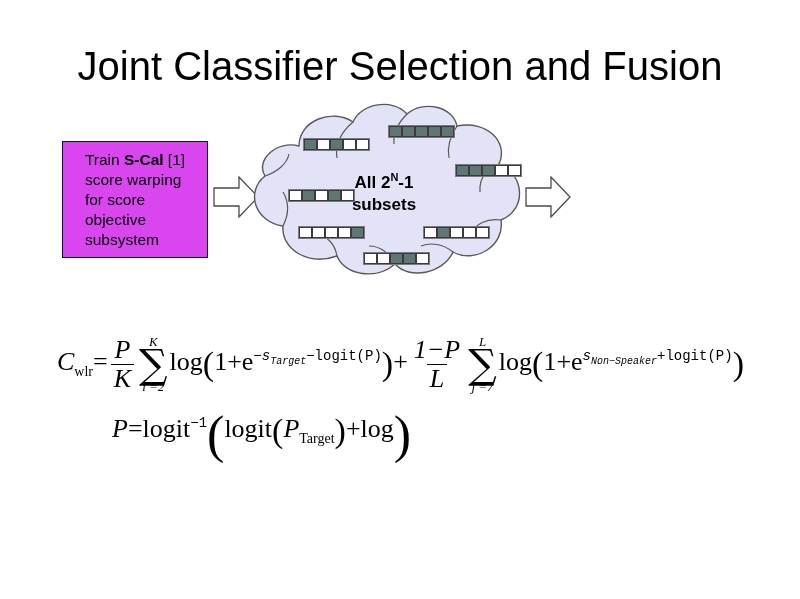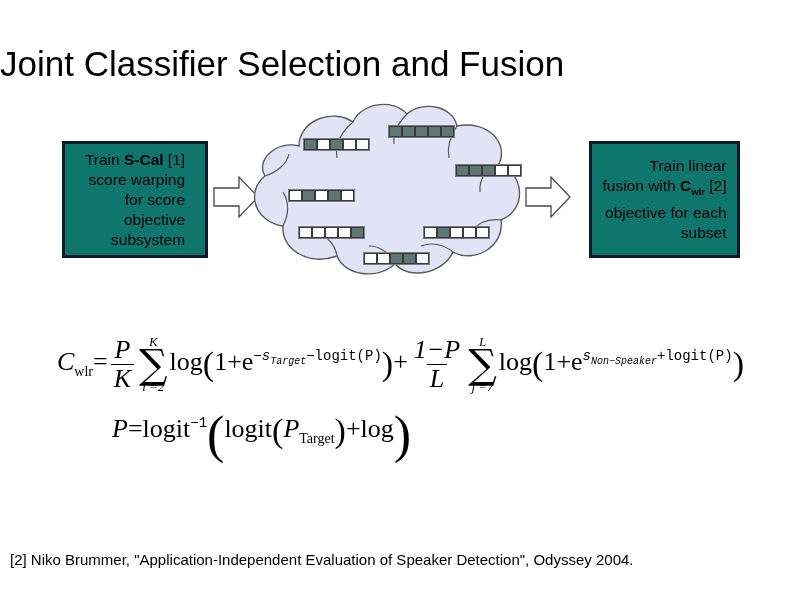--- a/index.html
+++ b/index.html
@@ -10,37 +10,37 @@
     font-family:"Liberation Sans", sans-serif;
     color:#000000;
     overflow:hidden;
     position:relative;
   }
   #slide{position:relative;width:800px;height:599px;}
 
   
   .title{
     position:absolute;left:0;top:44px;width:800px;
-    text-align:left;
-    font-size:35px;
+    text-align:center;
+    font-size:40px;
     font-weight:400;
     letter-spacing:0px;
     font-family:"Liberation Sans", sans-serif;
     color:#000;
     white-space:nowrap;
   }
 
   
   .procbox{
     position:absolute;
-    border:3px solid #0f172a;
-    background:#0f766e;
+    border:1px solid #0f172a;
+    background:#d946ef;
     box-sizing:border-box;
     display:flex;align-items:center;justify-content:center;
-    text-align:right;
+    text-align:left;
     font-size:15.5px;
     line-height:20px;
     color:#000;
   }
   #left-box{left:62px;top:141px;width:146px;height:117px;}
   #right-box{left:589px;top:141px;width:151px;height:117px;}
   .procbox .inner{padding:0 4px;}
   .procbox b{font-weight:bold;}
   .sub{font-size:9.5px;vertical-align:sub;font-weight:bold;letter-spacing:0;}
 
@@ -142,20 +142,24 @@
       <path d="M262,64 C248,70 242,80 243,92" fill="none" stroke="#595959" stroke-width="1.2"></path>
       <path d="M264,120 C250,118 238,124 234,134" fill="none" stroke="#595959" stroke-width="1.2"></path>
       <path d="M216,152 C206,144 194,142 184,146" fill="none" stroke="#595959" stroke-width="1.2"></path>
       <path d="M158,164 C152,152 142,146 132,146" fill="none" stroke="#595959" stroke-width="1.2"></path>
       <path d="M100,156 C98,144 90,136 80,134" fill="none" stroke="#595959" stroke-width="1.2"></path>
       <path d="M46,126 C52,114 52,102 46,92" fill="none" stroke="#595959" stroke-width="1.2"></path>
       <path d="M28,76 C40,72 50,64 52,54" fill="none" stroke="#595959" stroke-width="1.2"></path>
     </svg>
   </div>
 
+  <div class="cloud-label">
+    <span>All 2</span><span class="sup">N</span><span>-1</span><br>
+    <span>subsets</span>
+  </div>
 
   <div class="strip" id="strip-0" style="left:303px;top:138px;">
       <span class="cell on"></span>
       <span class="cell off"></span>
       <span class="cell on"></span>
       <span class="cell off"></span>
       <span class="cell off"></span>
     </div>
   <div class="strip" id="strip-1" style="left:388px;top:125px;">
       <span class="cell on"></span>
@@ -199,28 +203,20 @@
       <span class="cell on"></span>
       <span class="cell off"></span>
     </div>
 
   <div class="arrow" id="arrow-right">
     <svg width="46" height="42" viewBox="0 0 46 42">
       <polygon points="1,12 26,12 26,1 45,21 26,41 26,30 1,30" fill="#ffffff" stroke="#4a4a4a" stroke-width="1.3"></polygon>
     </svg>
   </div>
 
-  <div class="procbox" id="right-box">
-    <div class="inner">
-      <span>Train linear</span><br>
-      <span>fusion with </span><b>C</b><span class="sub">wlr</span><span> [2]</span><br>
-      <span>objective for each</span><br>
-      <span>subset</span>
-    </div>
-  </div>
 
   <div class="math" id="formula1">
     <span class="mi">C</span><span class="subsm">wlr</span><span>=</span><span class="frac">
         <span class="num mi">P</span>
         <span class="den mi">K</span>
       </span><span class="sumblk">
         <span class="lim">K</span>
         <span class="sig">∑</span>
         <span class="lim">i =2</span>
       </span><span>log</span><span class="paren">(</span><span>1+e</span><span class="supsm"><span>−</span><span class="mi">s</span><span class="ss">Target</span><span>−logit(P)</span></span><span class="paren">)</span><span>+</span><span class="frac">
@@ -231,15 +227,14 @@
         <span class="sig">∑</span>
         <span class="lim">j =7</span>
       </span><span>log</span><span class="paren">(</span><span>1+e</span><span class="supsm"><span class="mi">s</span><span class="ss">Non−Speaker</span><span>+logit(P)</span></span><span class="paren">)</span>
   </div>
 
   <div class="math" id="formula2">
     <span class="mi">P</span><span>=</span><span>logit</span><span class="supsm">−1</span><span class="bigparen">(</span><span>logit</span><span class="paren">(</span><span class="mi">P</span><span class="subsm">Target</span><span class="paren">)</span><span>+</span><span>log</span><span class="bigparen">)</span>
   </div>
 
 
-  <div id="footnote">[2] Niko Brummer, "Application-Independent Evaluation of Speaker Detection", Odyssey 2004.</div>
 
 </div>
 
 </body></html>

